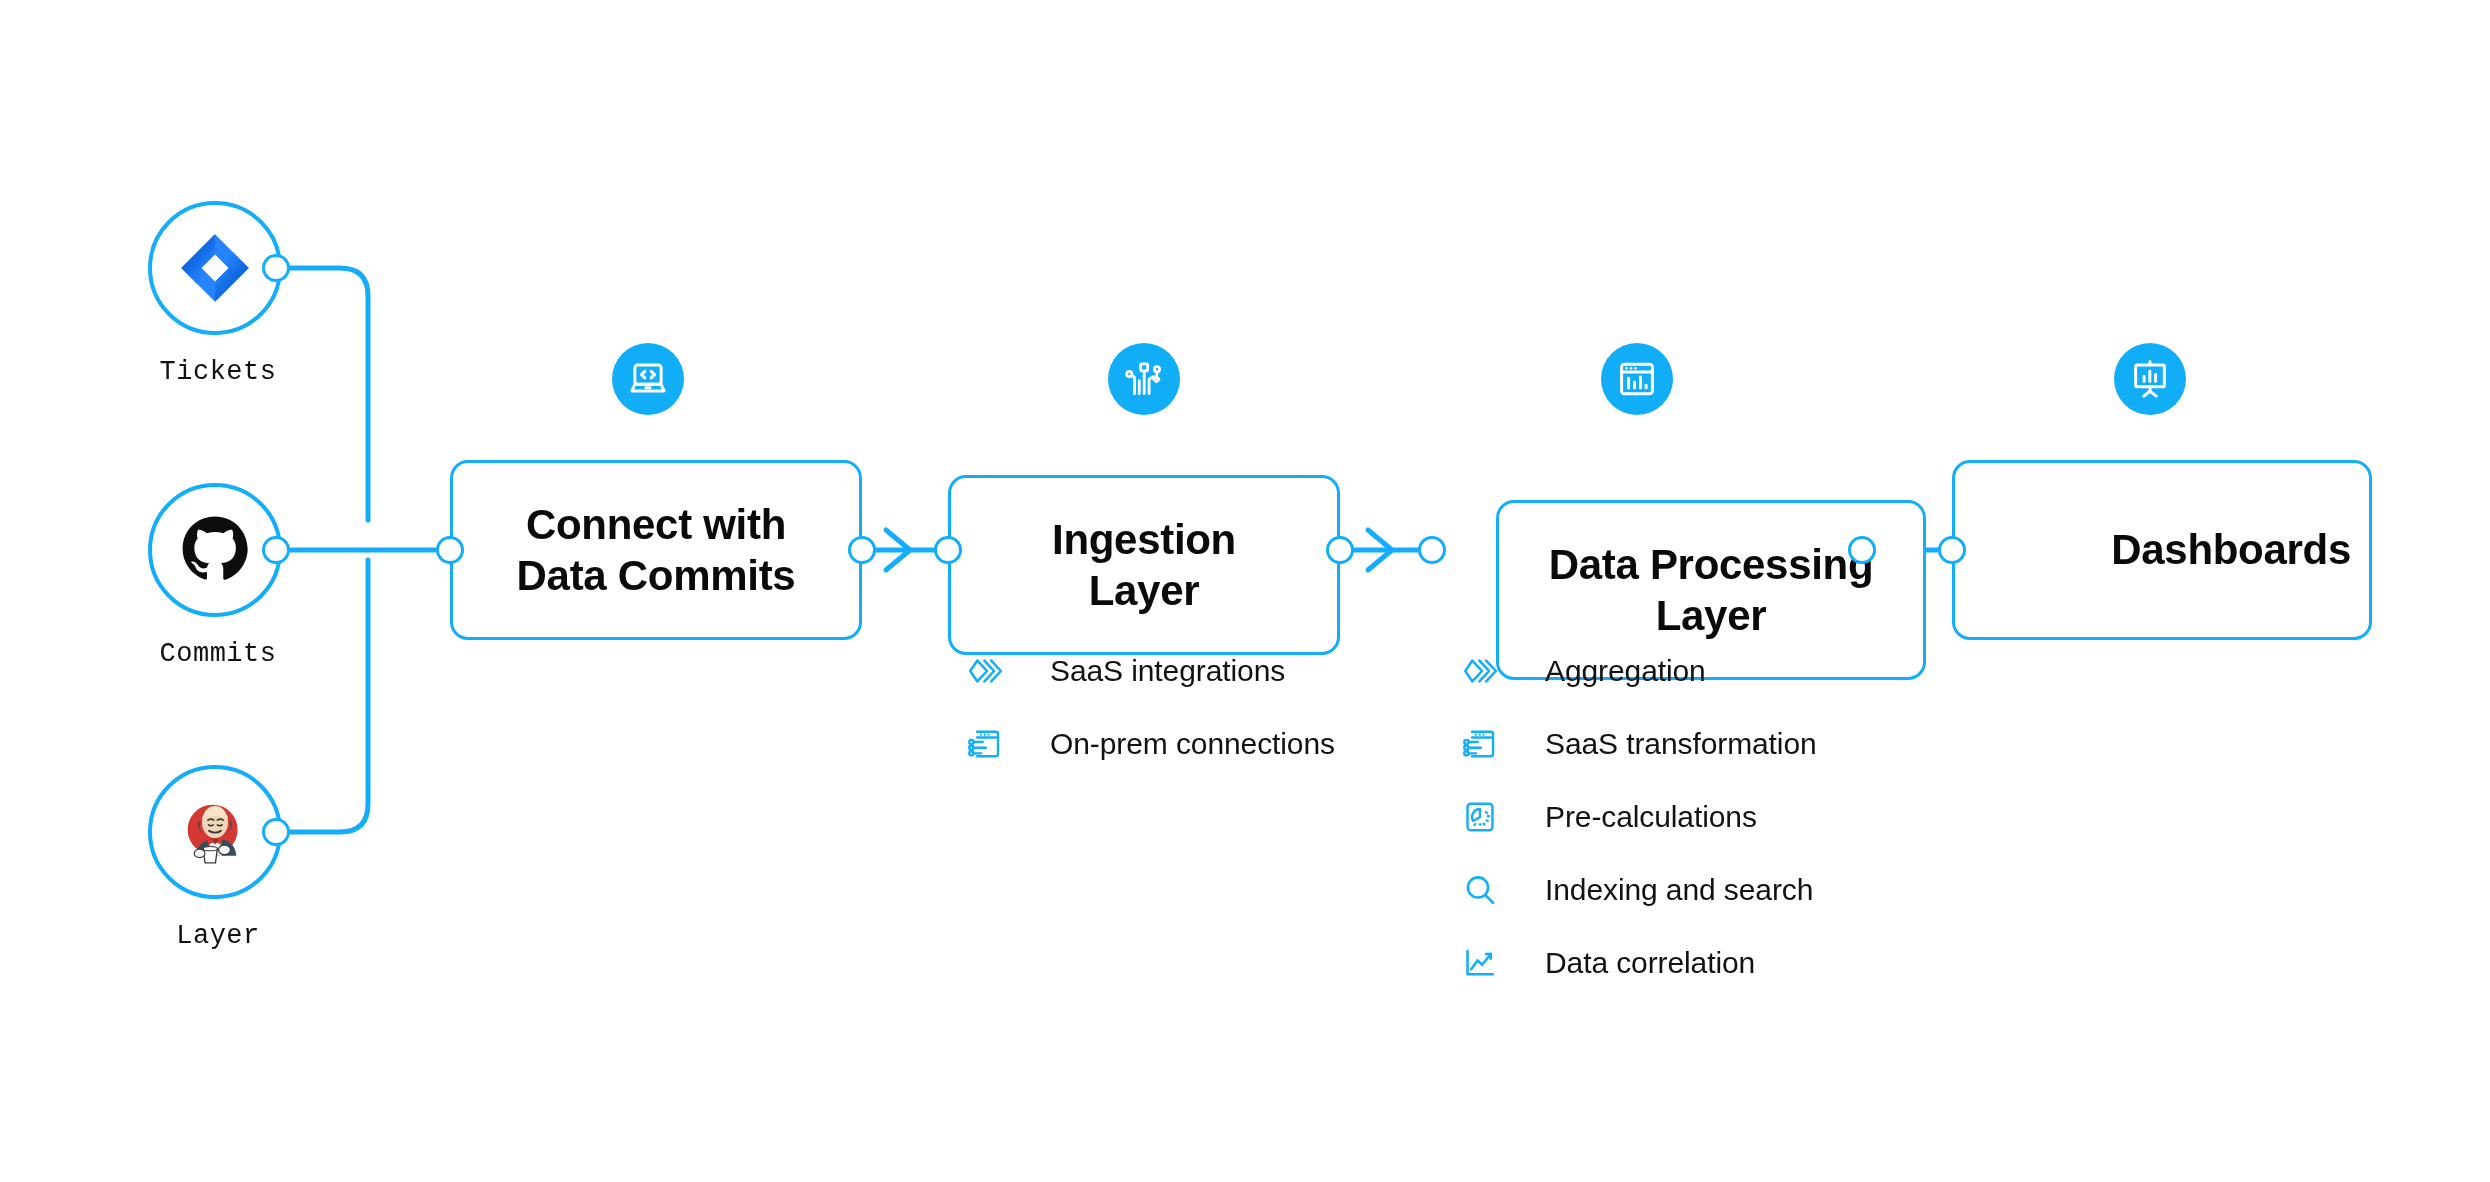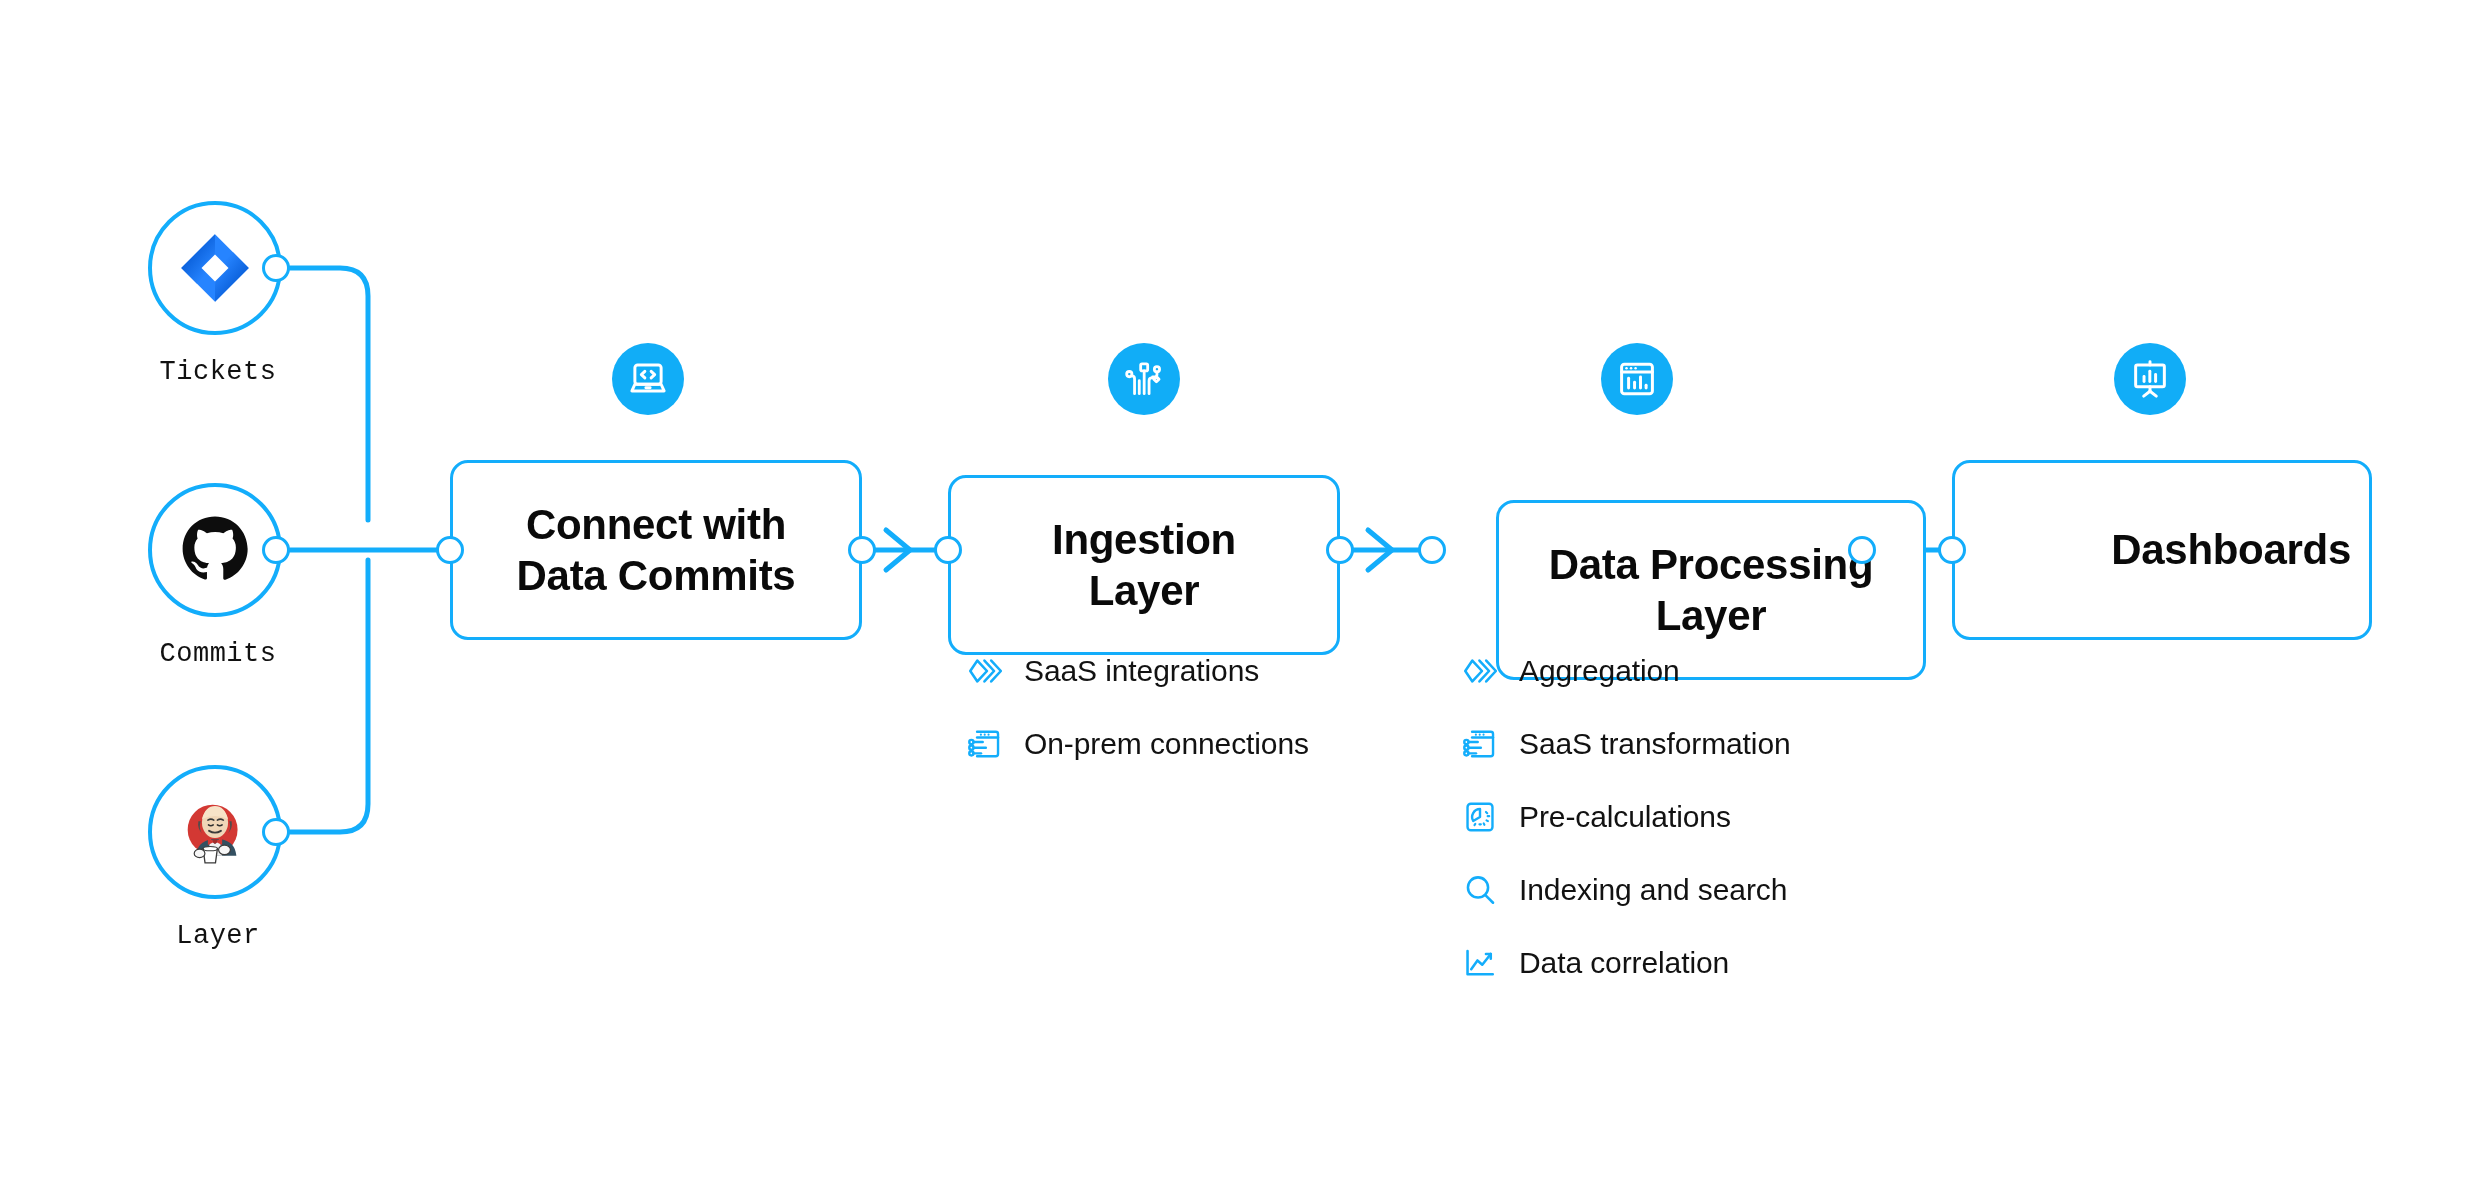--- a/index.html
+++ b/index.html
@@ -103,20 +103,21 @@
 
   
   .feature-list {
     position: absolute;
   }
   .feature-item {
     display: flex;
     align-items: center;
     height: 46px;
     margin-bottom: 27px;
+    gap: 26px;
   }
   .feature-icon {
     width: 34px;
     height: 34px;
     flex: 0 0 34px;
     margin-right: 22px;
     display: flex;
     align-items: center;
     justify-content: center;
   }

